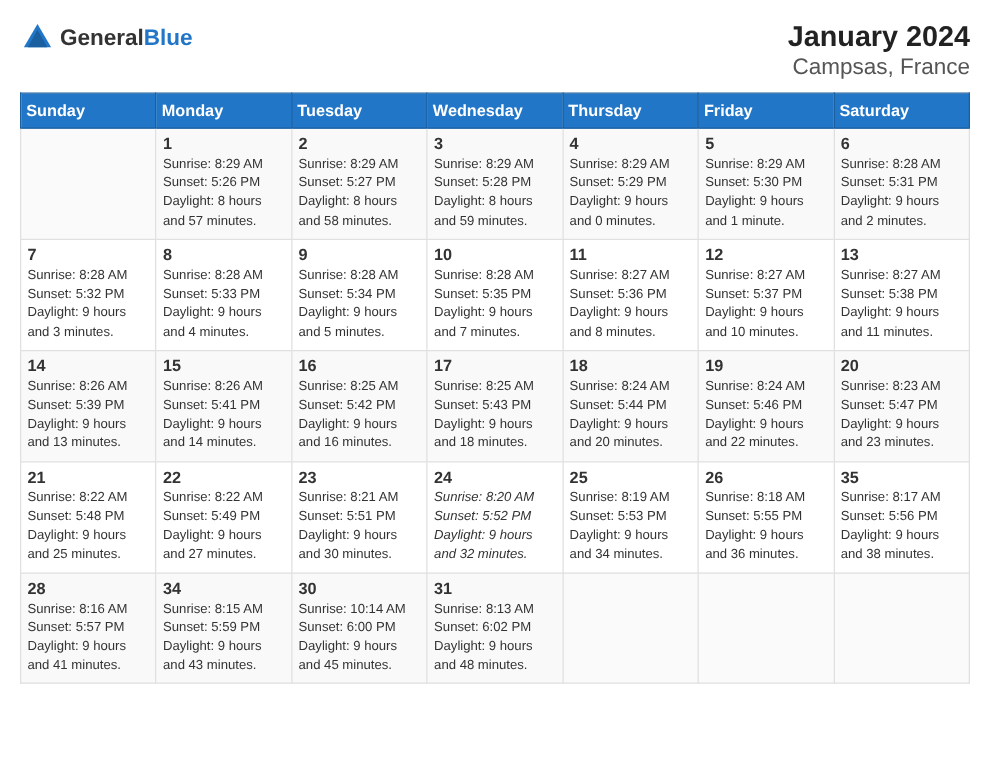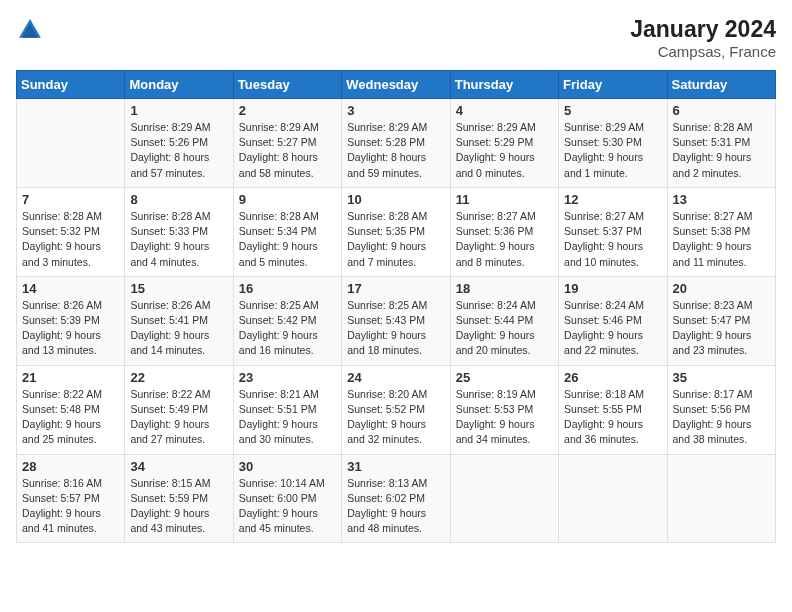--- a/index.html
+++ b/index.html
@@ -37,21 +37,21 @@
     }
     .title-block {
       text-align: right;
     }
     .month-title {
       font-size: 23px;
       font-weight: bold;
       color: #222;
     }
     .location-subtitle {
-      font-size: 15px;
+      font-size: 18px;
       color: #555;
     }
     table {
       width: 100%;
       border-collapse: collapse;
       table-layout: fixed;
     }
     thead tr {
       background-color: #2176c7;
       color: #fff;
@@ -98,20 +98,23 @@
   </style>
 </head>
 <body>
 
 <div class="header">
   <div class="logo">
     <svg class="logo-icon" viewBox="0 0 36 36">
       <polygon points="18,4 32,28 4,28" fill="#2176c7"></polygon>
       <polygon points="18,10 28,28 8,28" fill="#1a5fa0"></polygon>
     </svg>
+    <div>
+      <span class="logo-text-general">General</span><span class="logo-text-blue">Blue</span>
+    </div>
   </div>
   <div class="title-block">
     <div class="month-title">January 2024</div>
     <div class="location-subtitle">Campsas, France</div>
   </div>
 </div>
 
 <table>
   <thead>
     <tr>
@@ -289,21 +292,21 @@
         </td>
         <td>
           <span class="day-number">23</span>
           <div class="day-info" style="white-space: pre-line;">Sunrise: 8:21 AM
 Sunset: 5:51 PM
 Daylight: 9 hours
 and 30 minutes.</div>
         </td>
         <td>
           <span class="day-number">24</span>
-          <div class="day-info" style="white-space: pre-line;">Sunrise: 8:20 AM
+          <div class="day-info" style="white-space: pre-line; font-style: italic;">Sunrise: 8:20 AM
 Sunset: 5:52 PM
 Daylight: 9 hours
 and 32 minutes.</div>
         </td>
         <td>
           <span class="day-number">25</span>
           <div class="day-info" style="white-space: pre-line;">Sunrise: 8:19 AM
 Sunset: 5:53 PM
 Daylight: 9 hours
 and 34 minutes.</div>

